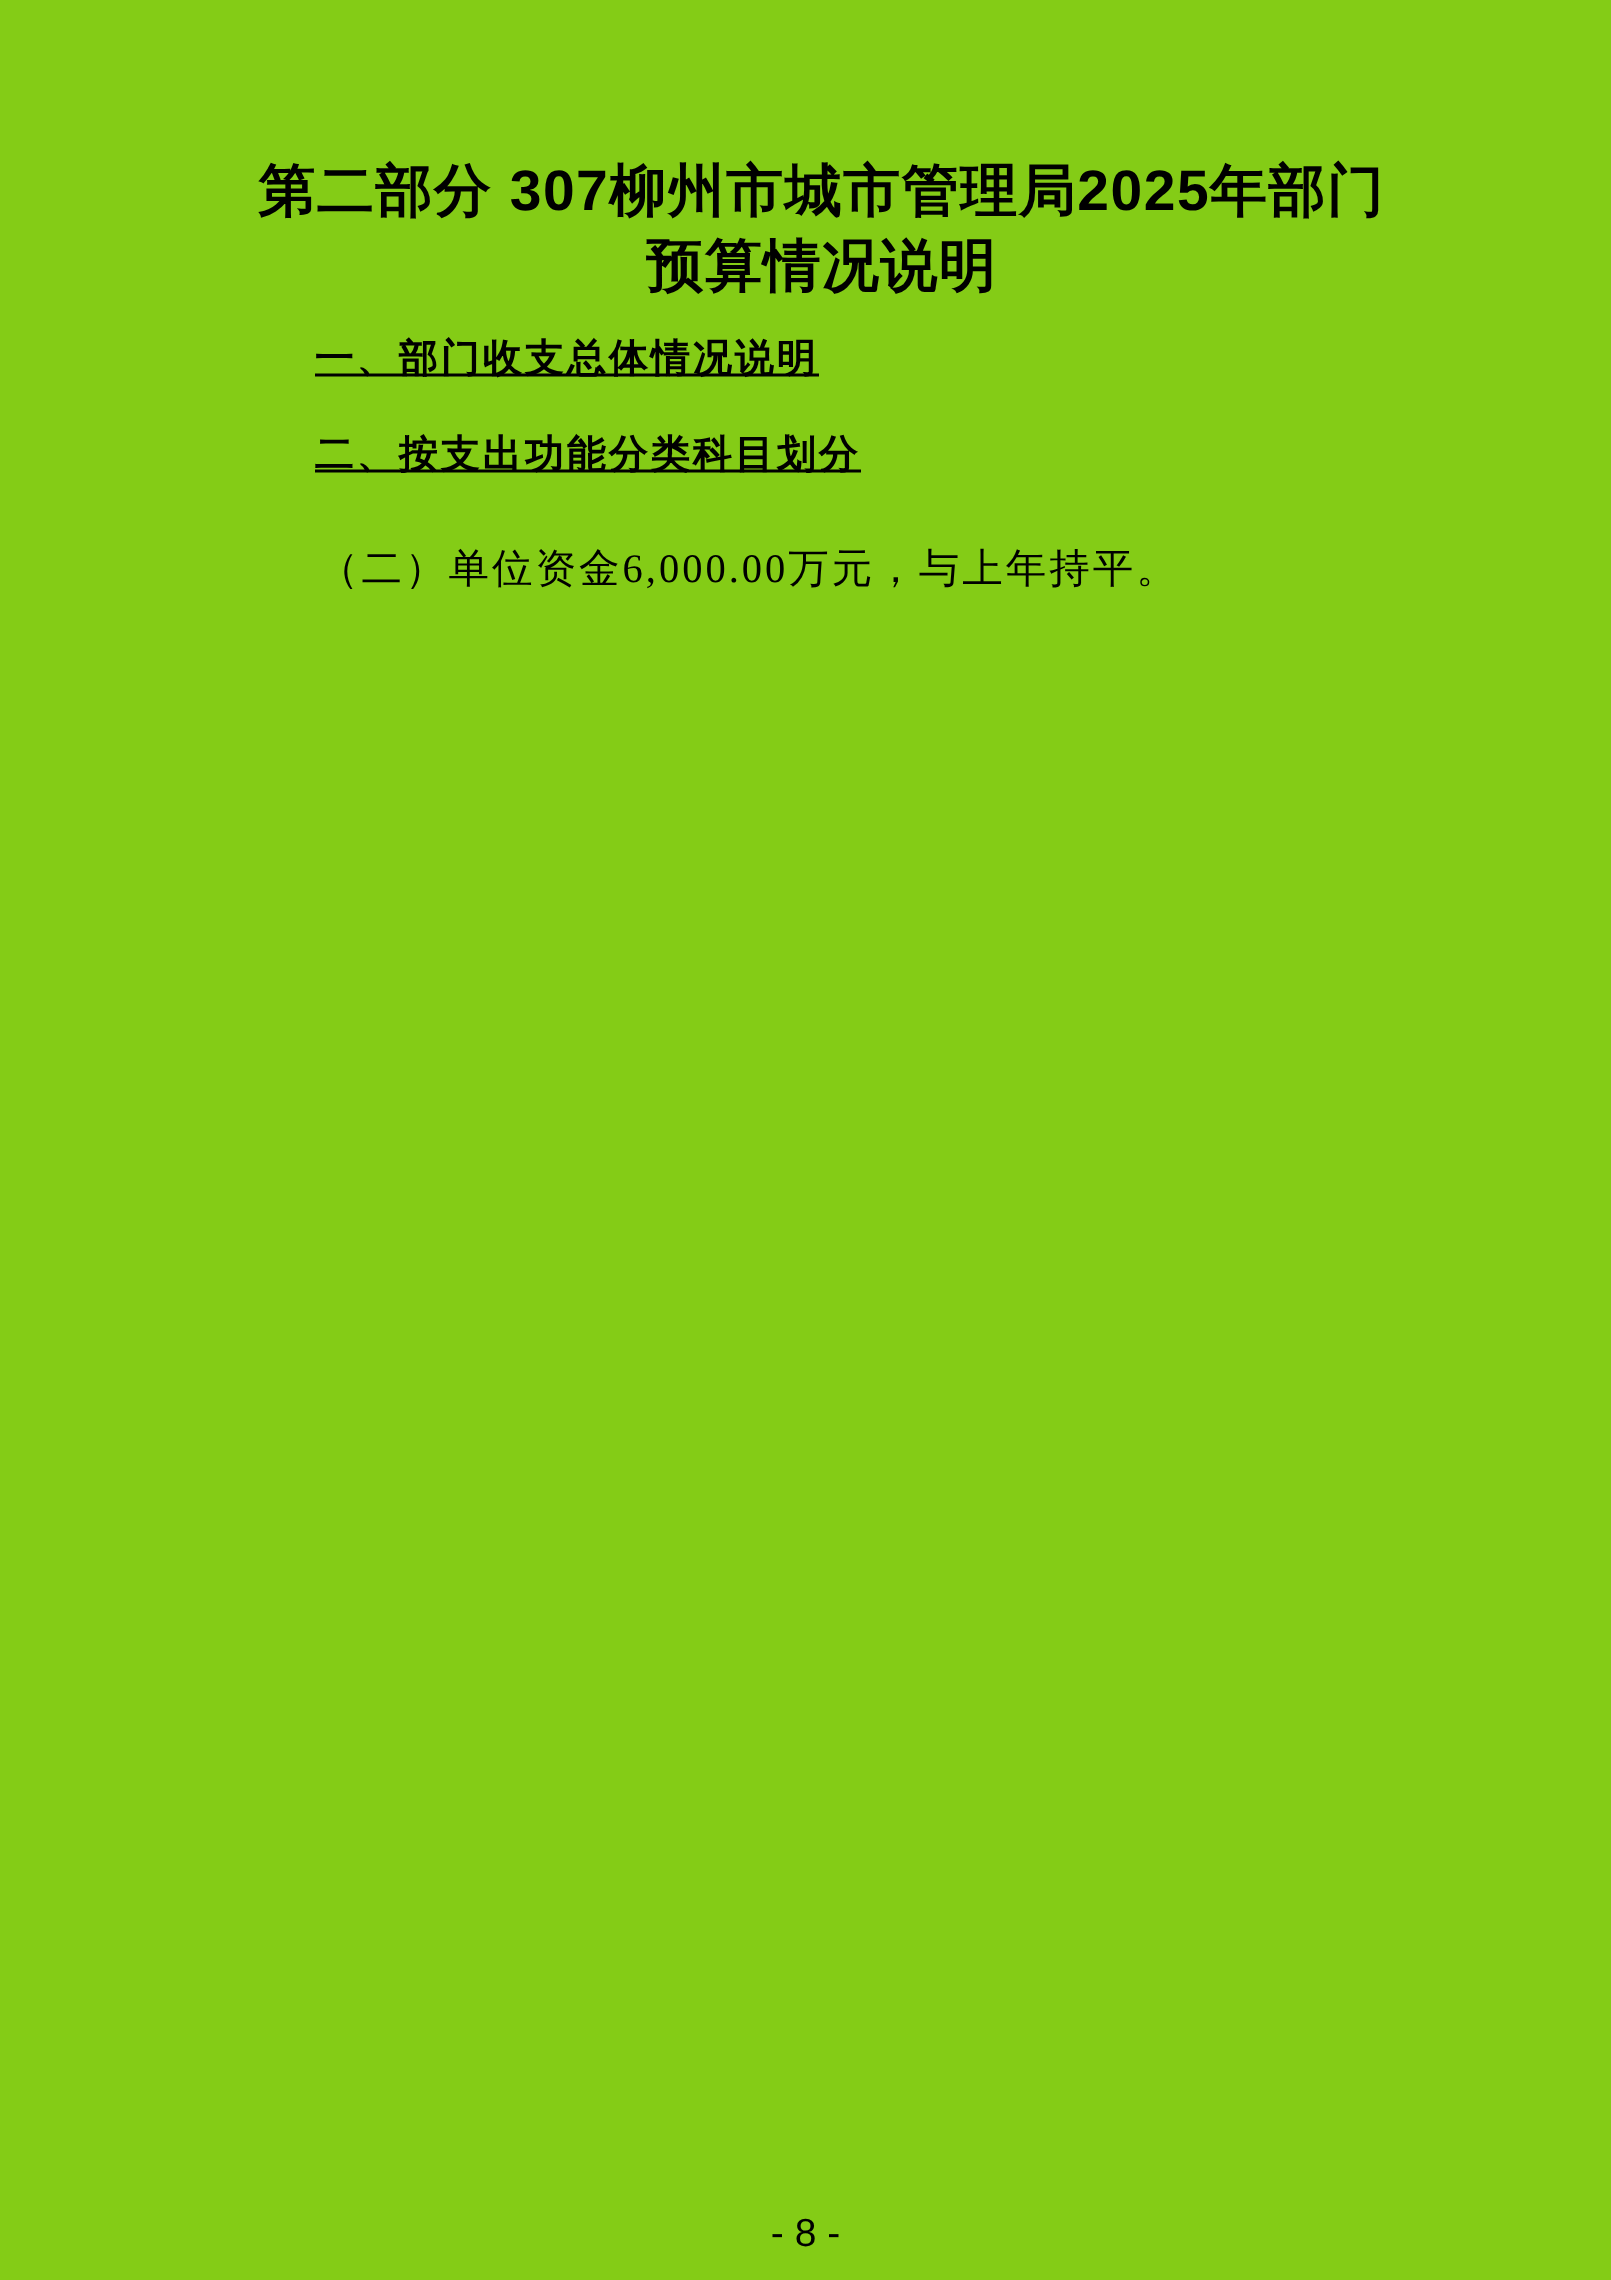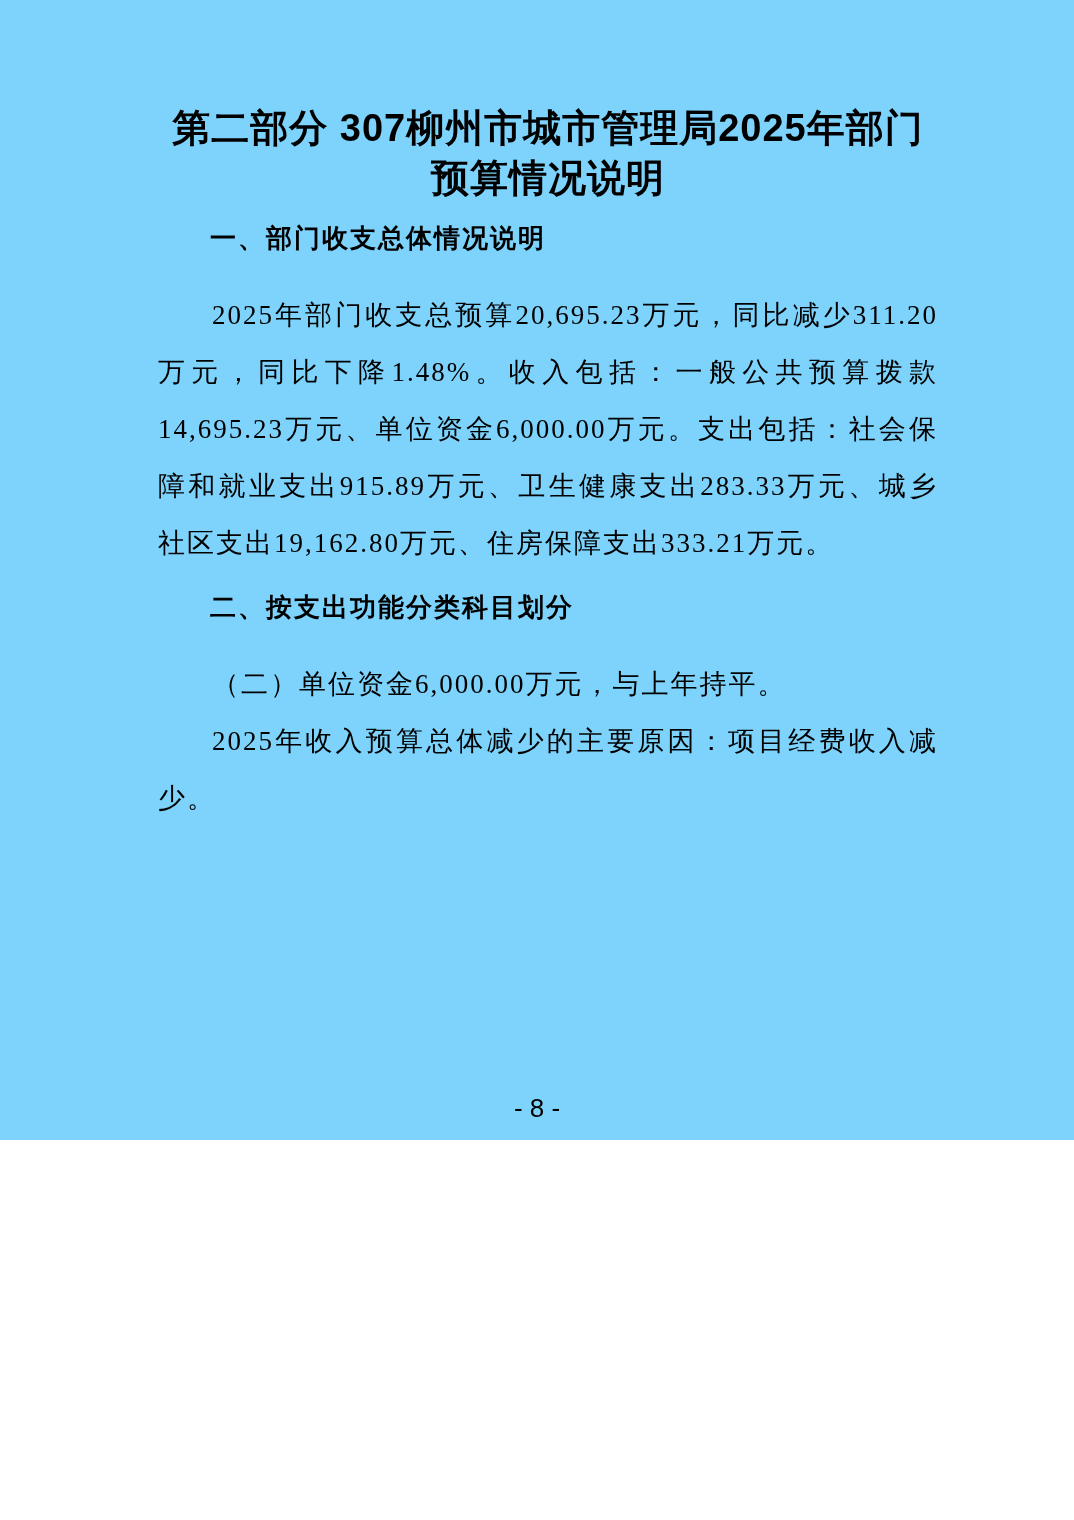--- a/index.html
+++ b/index.html
@@ -3,23 +3,23 @@
 <meta charset="utf-8">
 <style>
   html, body {
     margin: 0;
     padding: 0;
     background: #ffffff;
   }
   .page {
     position: relative;
     width: 1074px;
-    height: 1140px;
+    height: 1520px;
     margin: 0 auto;
-    background: #7dd3fc;
+    background: #84cc16;
     color: #000000;
     overflow: hidden;
   }
   .content {
     padding: 103px 136px 0 158px;
   }
   .doc-title {
     font-family: "Liberation Sans", "DejaVu Sans", sans-serif;
     font-weight: bold;
     font-size: 38px;
@@ -29,20 +29,21 @@
     margin: 0 0 14px 0;
   }
   .section-heading {
     font-family: "Liberation Sans", "DejaVu Sans", sans-serif;
     font-weight: bold;
     font-size: 26px;
     line-height: 30px;
     letter-spacing: 2px;
     text-indent: 52px;
     margin: 20px 0 34px 0;
+    text-decoration: underline;
   }
   .para {
     font-family: "Liberation Serif", "DejaVu Serif", serif;
     font-size: 27px;
     line-height: 57px;
     letter-spacing: 2px;
     text-align: justify;
     text-indent: 54px;
     margin: 0;
   }
@@ -62,27 +63,25 @@
 
 <div class="page">
   <div class="content">
 
     <h1 class="doc-title"><span>第二部分 307柳州市城市管理局2025年部门</span><br>
       <span>预算情况说明</span>
     </h1>
 
     <div class="section">
       <h2 class="section-heading">一、部门收支总体情况说明</h2>
-      <p class="para">2025年部门收支总预算20,695.23万元，同比减少311.20万元，同比下降1.48%。收入包括：一般公共预算拨款14,695.23万元、单位资金6,000.00万元。支出包括：社会保障和就业支出915.89万元、卫生健康支出283.33万元、城乡社区支出19,162.80万元、住房保障支出333.21万元。</p>
     </div>
 
     <div class="section">
       <h2 class="section-heading">二、按支出功能分类科目划分</h2>
       <p class="para">（二）单位资金6,000.00万元，与上年持平。</p>
-      <p class="para">2025年收入预算总体减少的主要原因：项目经费收入减少。</p>
     </div>
 
 
   </div>
 
   <div class="page-footer">
     <span>- 8 -</span>
   </div>
 </div>
 

